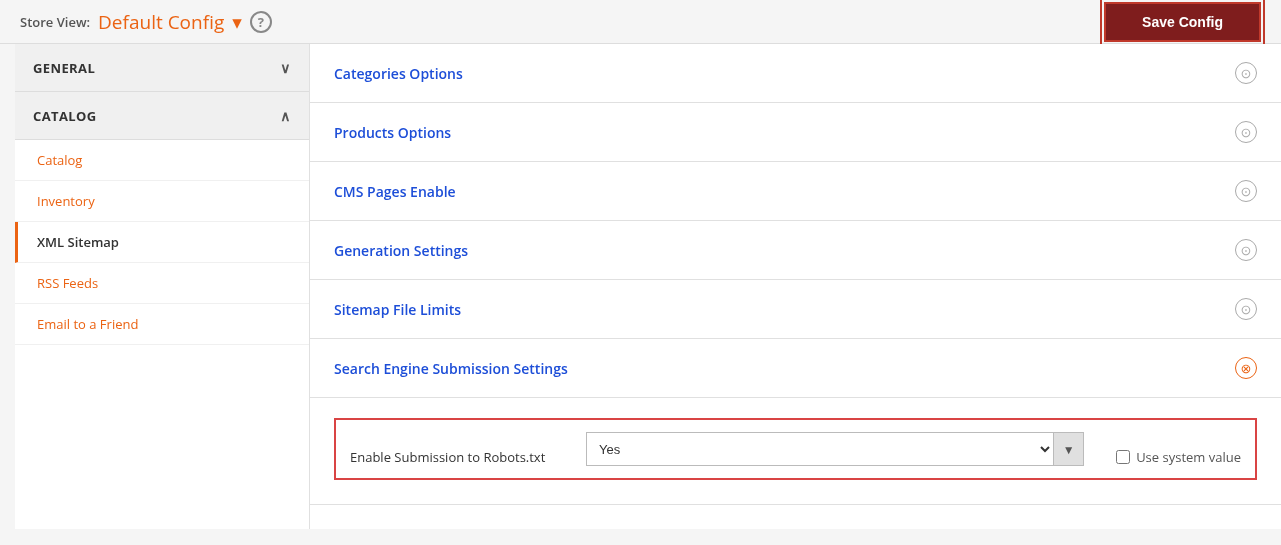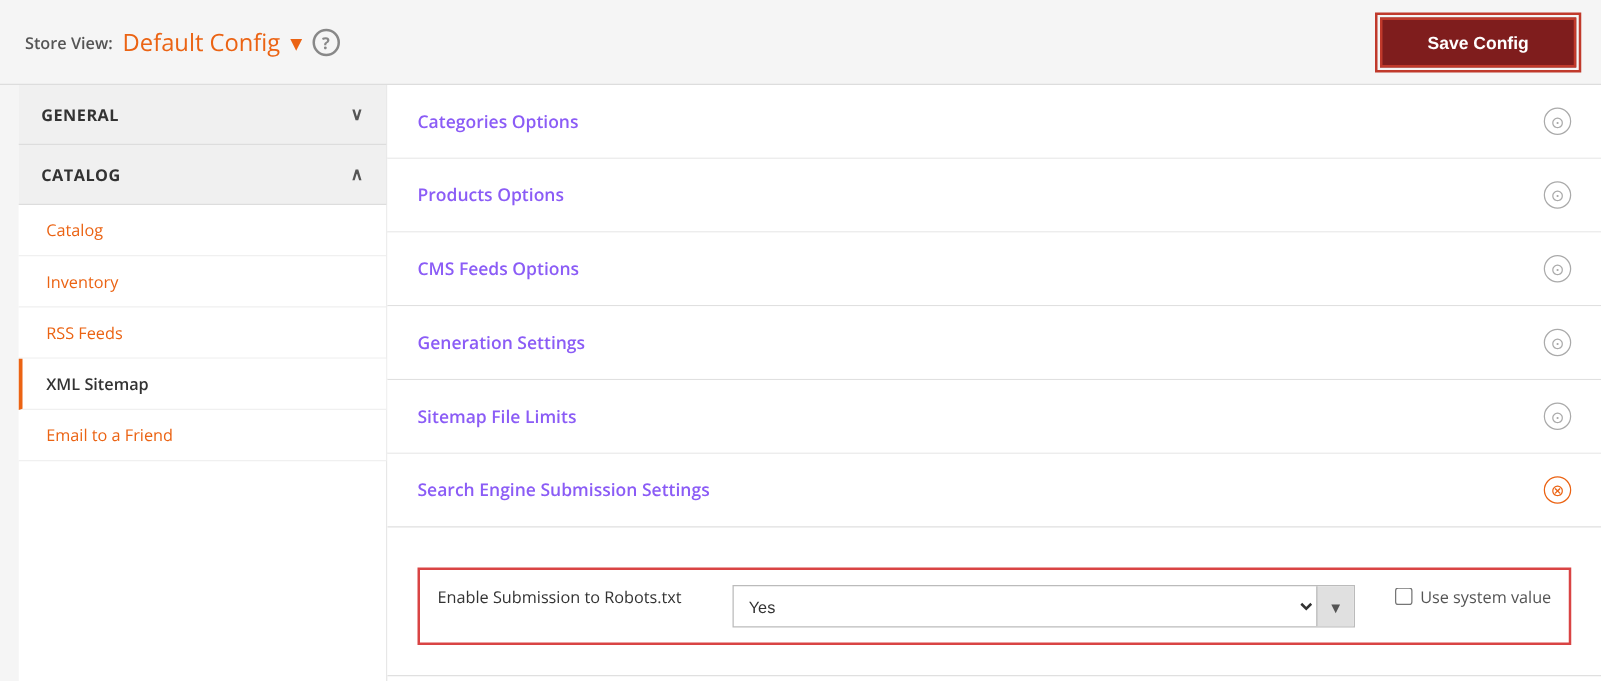--- a/index.html
+++ b/index.html
@@ -6,21 +6,21 @@
     body { font-family: 'Open Sans', Arial, sans-serif; font-size: 13px; background: #f5f5f5; color: #333; }
 
     
     .top-bar {
       display: flex;
       align-items: center;
       justify-content: space-between;
       background: #f5f5f5;
       border-bottom: 1px solid #ddd;
       padding: 10px 20px;
-      height: 68px;
+      height: 44px;
     }
     .store-view-group {
       display: flex;
       align-items: center;
       gap: 8px;
     }
     .store-view-label {
       font-weight: 600;
       color: #555;
       font-size: 13px;
@@ -128,21 +128,21 @@
       display: flex;
       align-items: center;
       justify-content: space-between;
       padding: 18px 24px;
       cursor: pointer;
       background: #fff;
     }
     .accordion-title {
       font-size: 14px;
       font-weight: 600;
-      color: #8b5cf6;
+      color: #1d4ed8;
     }
     .accordion-icon {
       width: 22px;
       height: 22px;
       border: 1.5px solid #aaa;
       border-radius: 50%;
       display: flex;
       align-items: center;
       justify-content: center;
       color: #aaa;
@@ -150,25 +150,25 @@
     }
 
     
     .accordion-body {
       padding: 16px 24px 24px 24px;
       background: #fff;
       border-top: 1px solid #e0e0e0;
     }
     .field-row {
       display: flex;
-      align-items: flex-start;
+      align-items: flex-end;
       gap: 16px;
       border: 2px solid #d94444;
       padding: 12px 14px;
-      margin-top: 16px;
+      margin-top: 4px;
       background: #fff;
     }
     .field-label {
       min-width: 220px;
       font-size: 13px;
       color: #333;
     }
     .field-label .store-view-note {
       color: #eb6313;
       font-size: 11px;
@@ -248,26 +248,26 @@
       <span class="chevron">∧</span>
     </div>
 
     <div class="sidebar-sub-items">
       <div class="sidebar-item">
         <span>Catalog</span>
       </div>
       <div class="sidebar-item">
         <span>Inventory</span>
       </div>
+      <div class="sidebar-item active-item">
+        <span>XML Sitemap</span>
+      </div>
       <div class="sidebar-item">
         <span>RSS Feeds</span>
       </div>
-      <div class="sidebar-item active-item">
-        <span>XML Sitemap</span>
-      </div>
       <div class="sidebar-item">
         <span>Email to a Friend</span>
       </div>
     </div>
 
   </div>
 
   <div class="content-area">
 
     <div class="accordion-item">
@@ -283,21 +283,21 @@
       <div class="accordion-header">
         <span class="accordion-title">Products Options</span>
         <div class="accordion-icon">
           <span>⊙</span>
         </div>
       </div>
     </div>
 
     <div class="accordion-item">
       <div class="accordion-header">
-        <span class="accordion-title">CMS Feeds Options</span>
+        <span class="accordion-title">CMS Pages Enable</span>
         <div class="accordion-icon">
           <span>⊙</span>
         </div>
       </div>
     </div>
 
     <div class="accordion-item">
       <div class="accordion-header">
         <span class="accordion-title">Generation Settings</span>
         <div class="accordion-icon">

